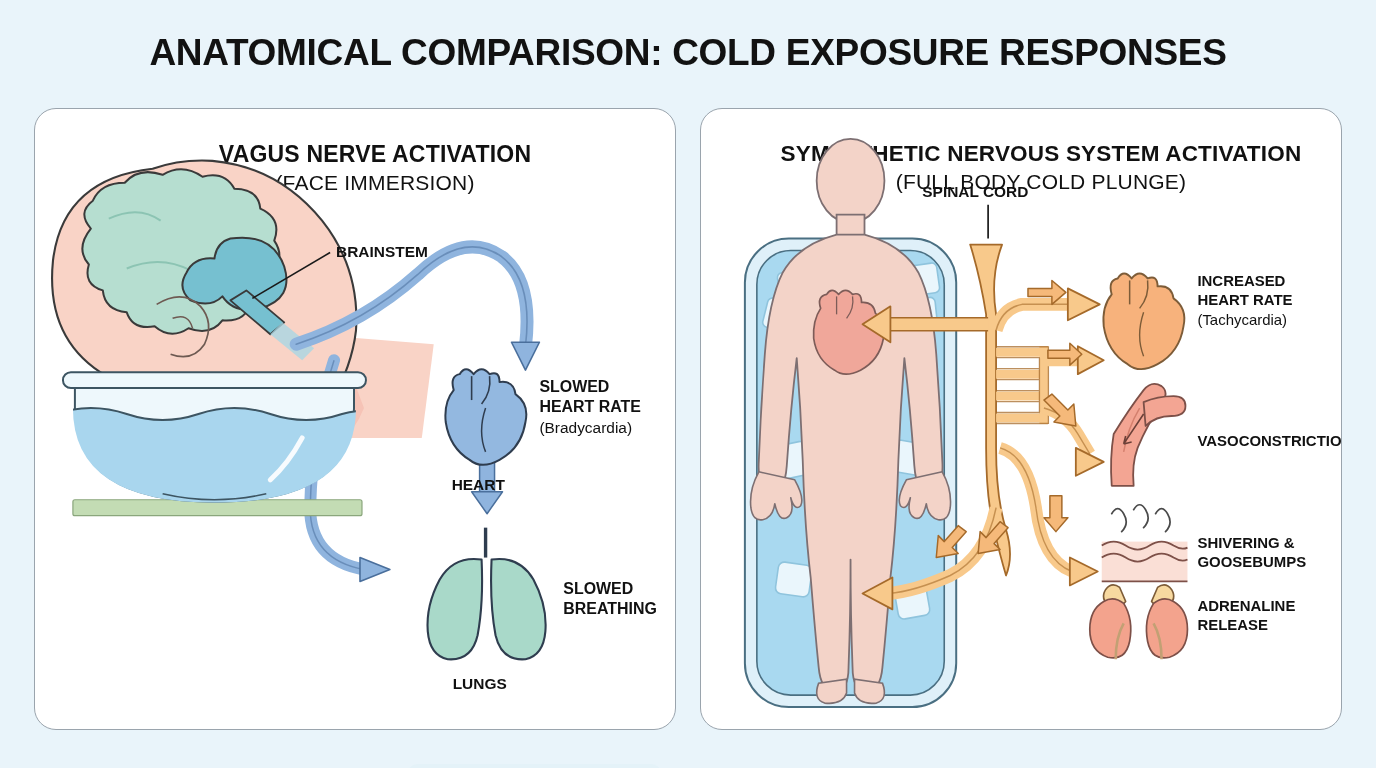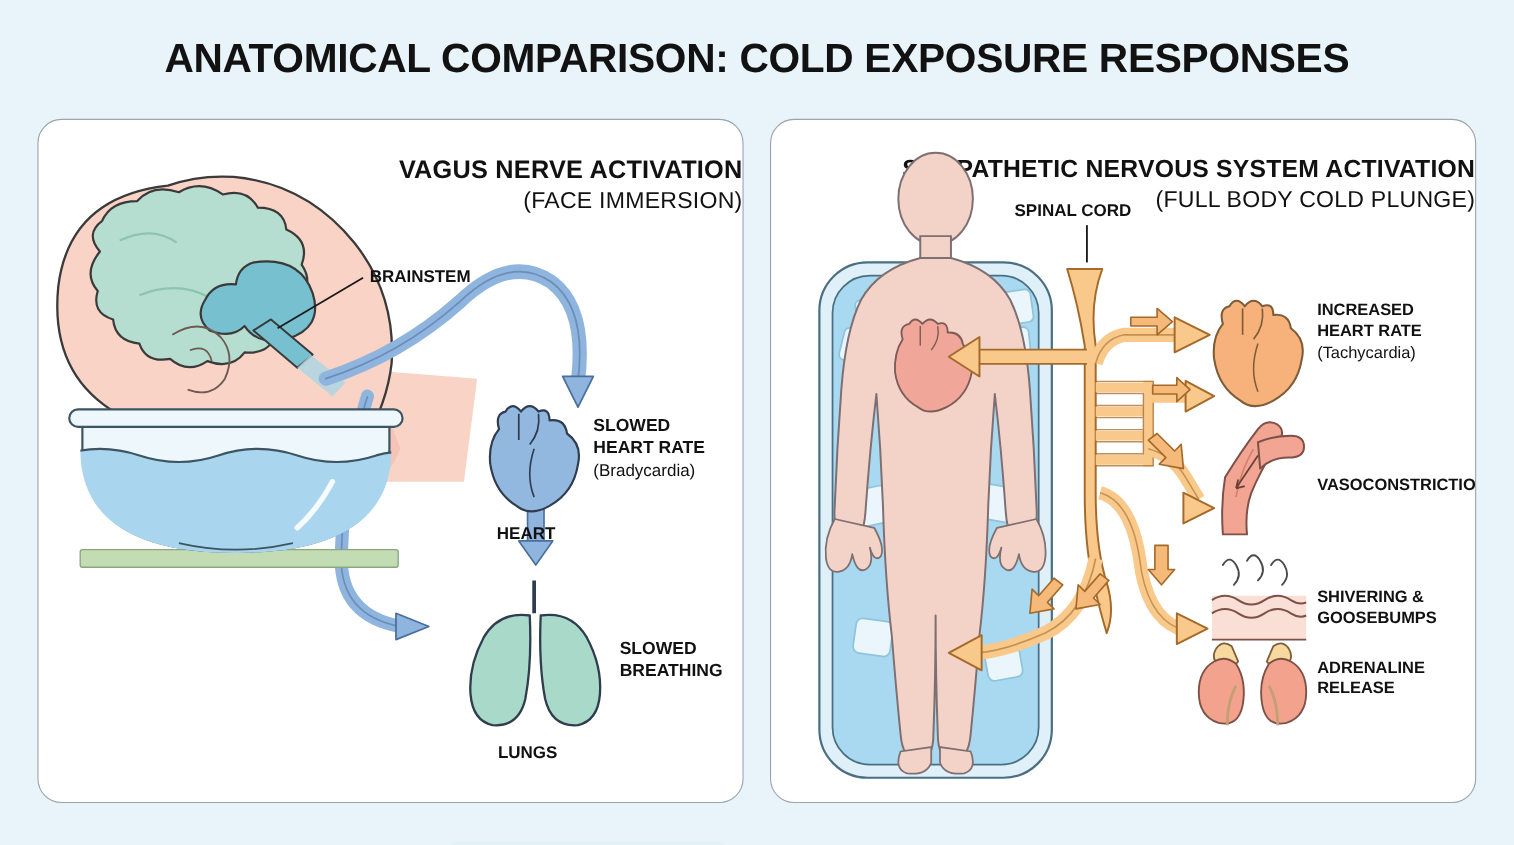--- a/index.html
+++ b/index.html
@@ -22,21 +22,21 @@
     position: absolute; top: 108px; height: 622px;
     background: #ffffff;
     border: 1.6px solid #9aa4ad;
     border-radius: 22px;
   }
   #panel-left  { left: 34px;  width: 642px; }
   #panel-right { left: 700px; width: 642px; }
 
   .panel-title {
     position: absolute; left: 0; width: 100%;
-    text-align: right; color: #111; padding-left: 40px;
+    text-align: center; color: #111; padding-left: 40px;
   }
   .panel-title .main { font-size: 23px; font-weight: bold; letter-spacing: 0.2px; display:block; }
   .panel-title .sub  { font-size: 21px; font-weight: normal; letter-spacing: 0.2px; display:block; margin-top: 3px; }
   #title-left  { top: 32px; }
   #title-right { top: 32px; }
   #title-right .main { font-size: 22.5px; }
 
   .svg-stage { position: absolute; left: 0; top: 0; width: 100%; height: 100%; }
 
   .lbl { font-family: "Liberation Sans", sans-serif; fill: #111; }

